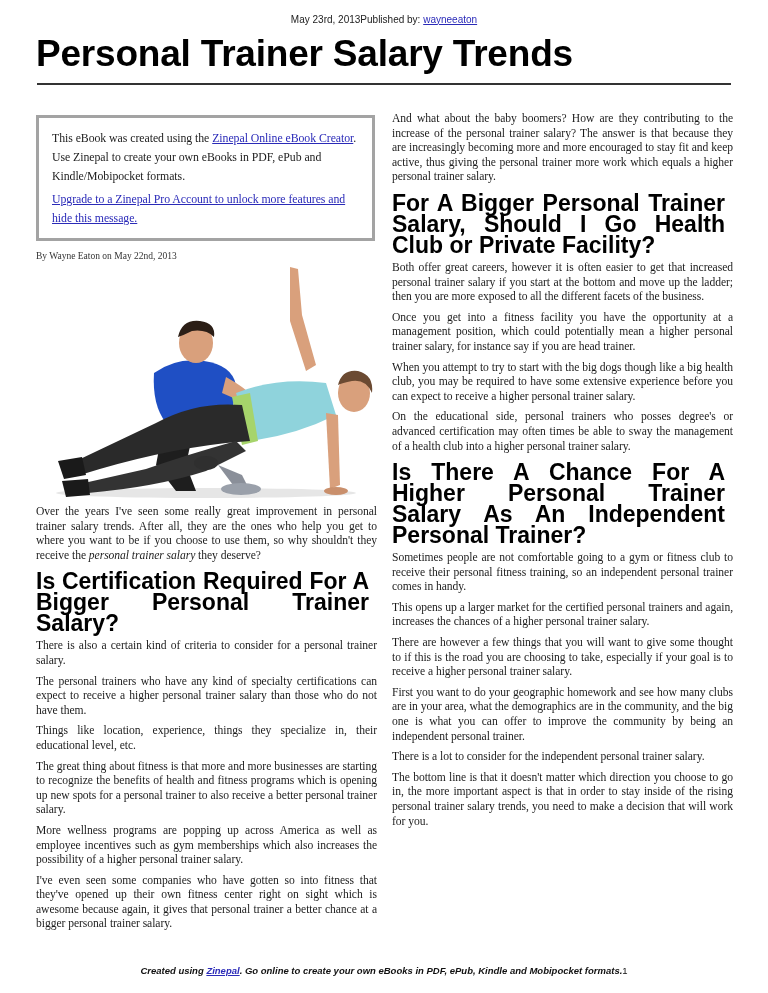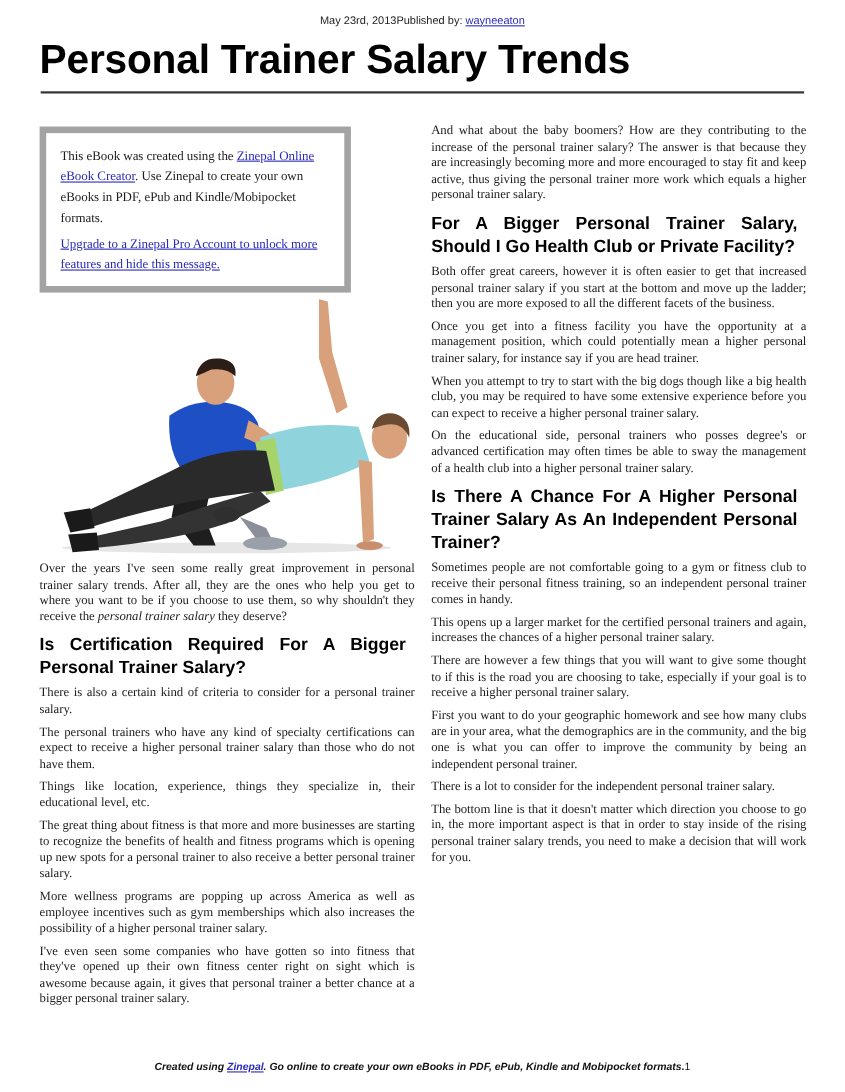--- a/index.html
+++ b/index.html
@@ -32,27 +32,27 @@
 
     .p {
       font-family: "Liberation Serif", serif; font-size: 11.6px; line-height: 14.6px;
       text-align: justify; color: #1c1c1c; margin-bottom: 6px;
       letter-spacing: -0.05px;
     }
     .p a { color: #2a2ab8; text-decoration: underline; }
 
     .h2 {
       font-family: "Liberation Sans", sans-serif; font-weight: bold;
-      font-size: 16px; line-height: 21px; color: #000;
+      font-size: 23px; line-height: 21px; color: #000;
       text-align: justify; text-align-last: left; margin: 8px 8px 5px 0;
     }
 
     .promo-box {
-      border: 6px solid #a3a3a3; padding: 11px 12px 10px 13px;
-      margin-top: 3px; width: 283px;
+      border: 3px solid #a3a3a3; padding: 11px 12px 10px 13px;
+      margin-top: 3px; width: 339px;
     }
     .promo-box .p { font-size: 11.8px; line-height: 19px; text-align: left; margin-bottom: 4px; }
     .promo-box .p:last-child { margin-bottom: 0; }
 
     .byline {
       font-family: "Liberation Serif", serif; font-size: 9.5px; color: #333;
       margin-top: 10px;
     }
 
     .photo {
@@ -81,20 +81,21 @@
 
 <h1 class="title">Personal Trainer Salary Trends</h1>
 <div class="title-rule"></div>
 
 <div class="col col-left">
   <div class="promo-box">
     <p class="p"><span>This eBook was created using the </span><a href="#">Zinepal Online eBook Creator</a><span>. Use Zinepal to create your own eBooks in PDF, ePub and Kindle/Mobipocket formats.</span></p>
     <p class="p"><a href="#">Upgrade to a Zinepal Pro Account to unlock more features and hide this message.</a></p>
   </div>
 
+  <div class="byline">By Wayne Eaton on May 22nd, 2013</div>
 
   <div class="photo">
     <svg viewBox="0 0 350 240">
       <rect width="350" height="240" fill="#ffffff"></rect>
 
       <ellipse cx="170" cy="228" rx="150" ry="5" fill="#e6e6e6"></ellipse>
 
       <path d="M118 108 Q140 92 168 96 Q196 100 200 120 L196 150 Q170 162 130 158 Q116 140 118 108 Z" fill="#1f4fc4"></path>
 
       <path d="M190 112 Q212 124 226 140 L222 148 Q206 136 186 128 Z" fill="#d9a07c"></path>

